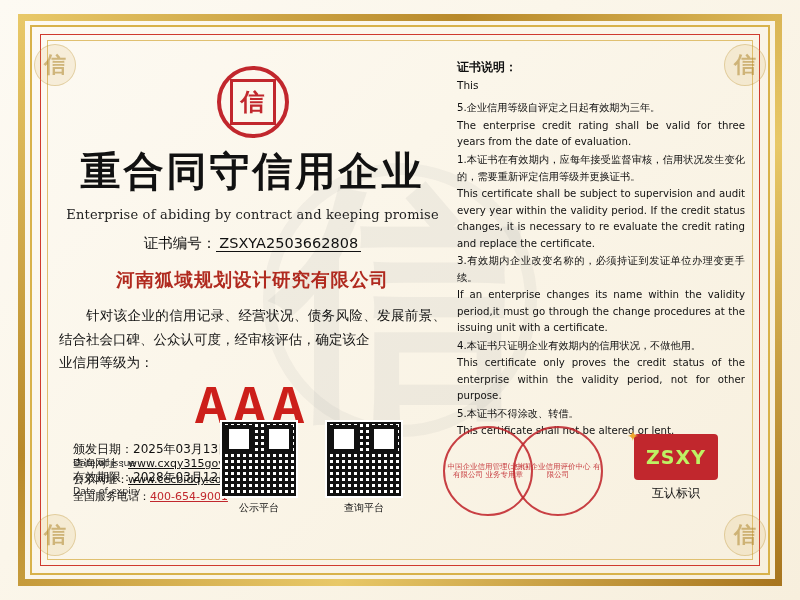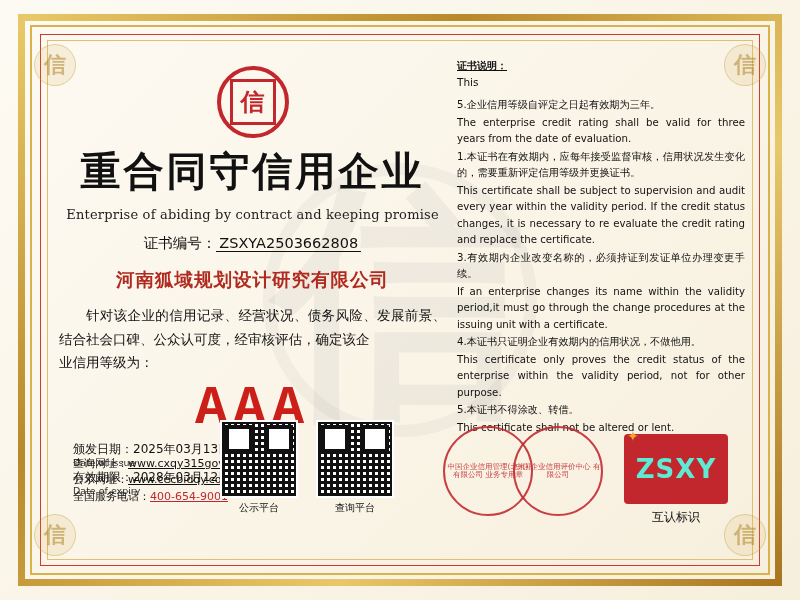--- a/index.html
+++ b/index.html
@@ -126,21 +126,21 @@
     font-size:11.5px;color:#111;line-height:1.25;
     font-family:"DejaVu Sans", sans-serif;
   }
   .dates .row{margin-bottom:2px;}
   .dates .cn{font-size:12px;}
   .dates .en{font-size:9.5px;color:#333;}
 
   
   .qr-row{
     position:absolute;left:165px;top:368px;width:230px;
-    display:flex;gap:18px;
+    display:flex;gap:27px;
   }
   .qr-box{text-align:center;}
   .qr{
     width:74px;height:74px;
     background:
       repeating-linear-gradient(0deg,#111 0 3px,transparent 3px 6px),
       repeating-linear-gradient(90deg,#111 0 3px,transparent 3px 6px);
     background-color:#fff;
     border:2px solid #fff;
     position:relative;
@@ -162,21 +162,21 @@
   .links .red{color:#c1272d;text-decoration:underline;}
   .links .u{text-decoration:underline;}
 
   
   .right{
     position:absolute;right:0;top:6px;width:288px;
     font-size:10.2px;color:#111;line-height:1.62;
     text-align:justify;
     font-family:"DejaVu Sans", sans-serif;
   }
-  .right h4{margin:0;font-size:10px;font-weight:bold;text-decoration:underline;}
+  .right h4{margin:0;font-size:12px;font-weight:bold;}
   .right .notes-en{font-size:10.5px;margin:0 0 6px 0;}
   .right p{margin:0 0 1px 0;}
   .right .cn{color:#111;}
   .right .en{color:#111;}
 
   
   .stamps{
     position:absolute;right:8px;bottom:28px;width:290px;height:100px;
   }
   .stamp{
@@ -186,22 +186,22 @@
     text-align:center;font-size:7.5px;line-height:1.1;
     font-family:"DejaVu Sans", sans-serif;
     opacity:.88;
   }
   .s1{left:-4px;top:6px;width:86px;height:86px;}
   .s2{left:66px;top:6px;width:86px;height:86px;}
   .zsxy{
     position:absolute;right:6px;top:14px;width:110px;text-align:center;
   }
   .zsxy .logo-z{
-    display:inline-block;background:#c1272d;color:#5eead4;
-    font-weight:bold;font-size:26px;padding:20px 12px;border-radius:4px;
+    display:inline-block;background:#c1272d;color:#bef264;
+    font-weight:bold;font-size:19px;padding:12px 12px;border-radius:4px;
     font-family:"DejaVu Sans", sans-serif;letter-spacing:1px;
   }
   .zsxy .cap{font-size:12px;color:#111;margin-top:5px;font-weight:normal;}
   .spark{position:absolute;left:6px;top:-6px;color:#f0a830;font-size:14px;}
 </style>
 </head>
 <body>
 
 <div class="cert">
 

